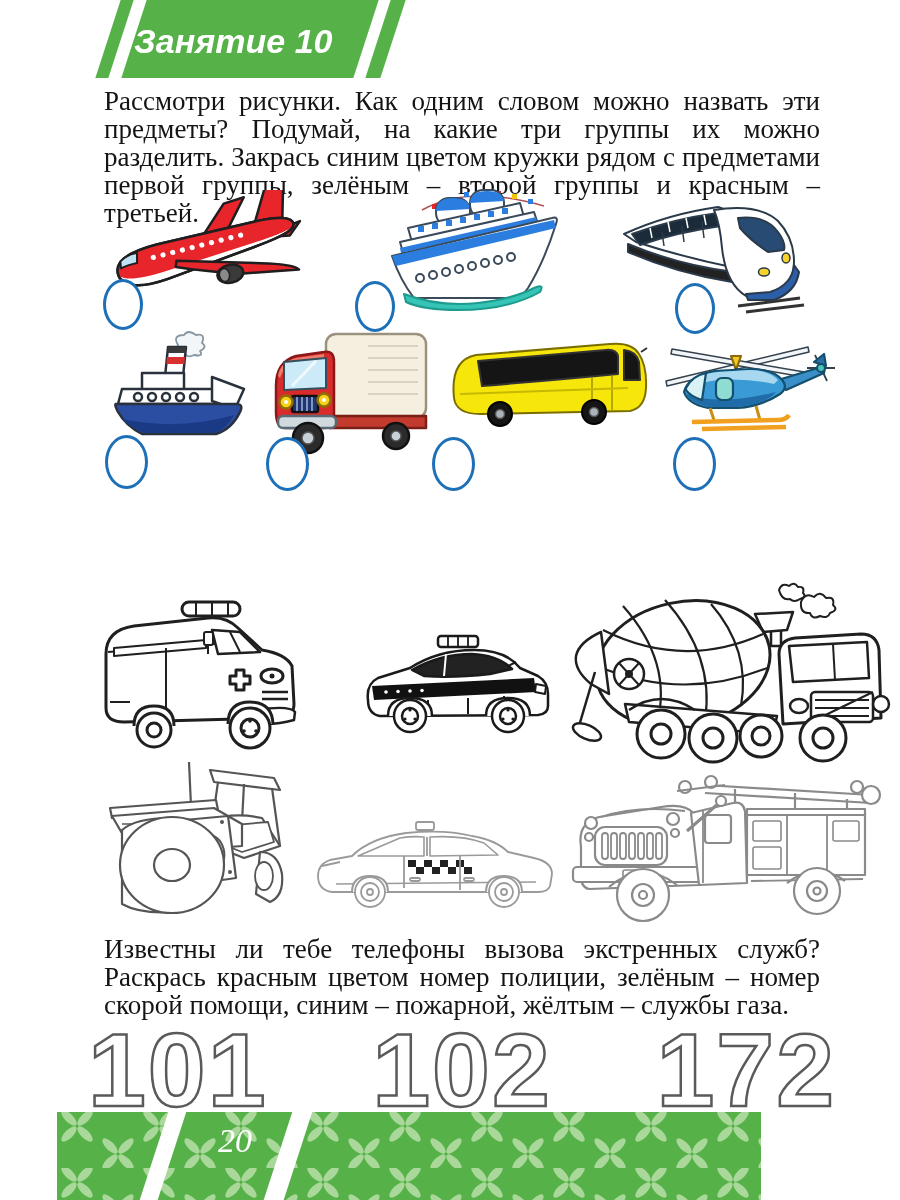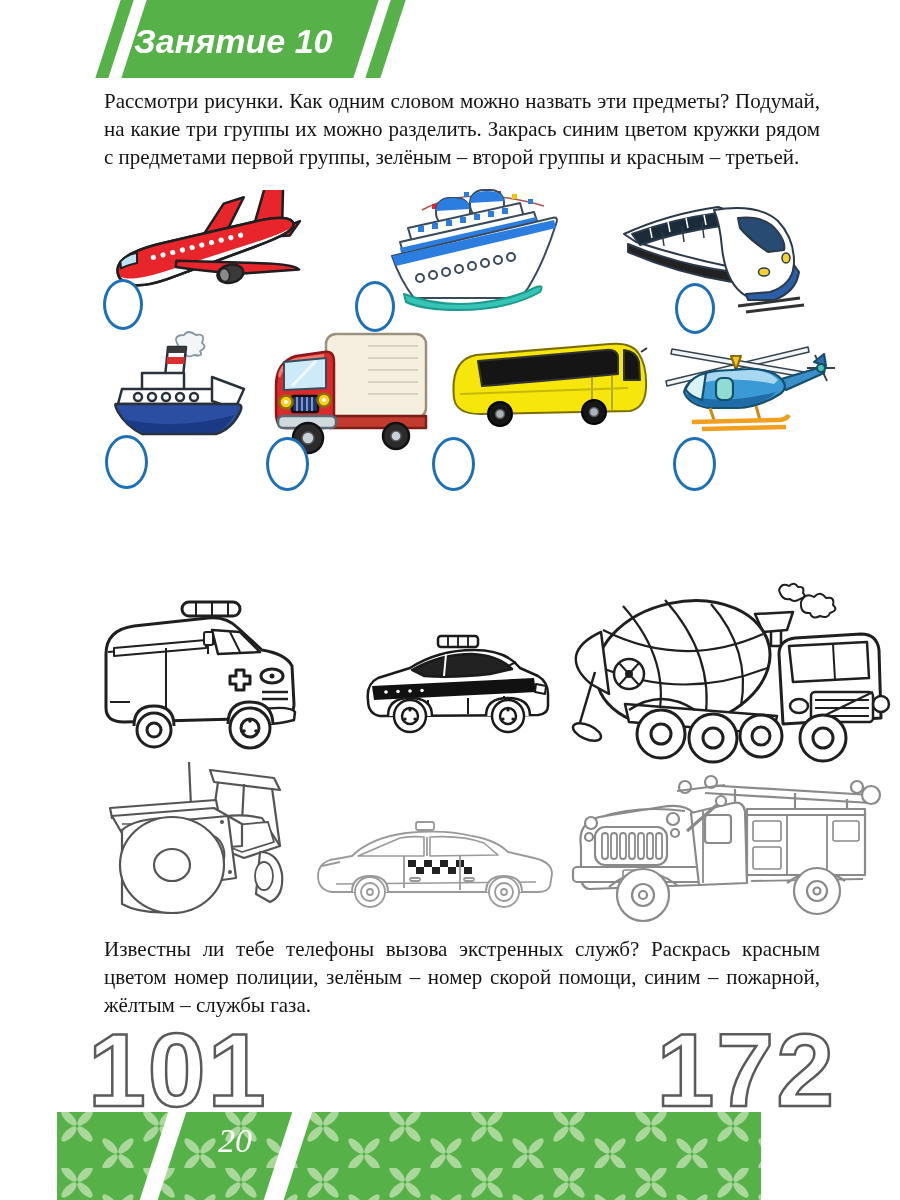--- a/index.html
+++ b/index.html
@@ -8,21 +8,21 @@
   
   .banner{position:absolute;left:100px;top:0;width:310px;height:78px;}
   .banner .gshape{position:absolute;top:0;height:78px;background:#56b248;transform:skewX(-18deg);}
   .banner .sliver1{left:8px;width:13px;}
   .banner .main{left:34px;width:232px;}
   .banner .sliver2{left:278px;width:15px;}
   .banner .title{position:absolute;left:34px;top:0;width:232px;height:78px;line-height:82px;
         text-align:left;font-family:"Liberation Sans",sans-serif;font-style:italic;
         font-weight:bold;font-size:34px;color:#ffffff;}
   
-  .para{position:absolute;left:104px;width:716px;font-size:21px;line-height:28px;
+  .para{position:absolute;left:104px;width:716px;font-size:27px;line-height:28px;
         text-align:justify;}
   .p1{top:87px;} .p2{top:512px;} .p3{top:935px;}
   
   .circle{position:absolute;border:3.5px solid #1d70b8;border-radius:50%;background:#fff;}
   
   .veh{position:absolute;}
   
   .numbers{position:absolute;left:88px;top:1018px;width:748px;display:flex;
         justify-content:space-between;}
   .num{font-family:"Liberation Sans",sans-serif;font-weight:bold;font-size:104px;line-height:1;
@@ -486,20 +486,21 @@
           <circle cx="252" cy="128" r="10"></circle>
           <circle cx="252" cy="128" r="3.5"></circle>
       </g>
     </svg>
   </div>
 
   <div class="para p3">Известны ли тебе телефоны вызова экстренных служб? Раскрась красным цветом номер полиции, зелёным – номер скорой помощи, синим – пожарной, жёлтым – службы газа.</div>
 
   <div class="numbers">
     <span class="num">101</span>
+    <span class="num">102</span>
     <span class="num">172</span>
   </div>
 
   <div class="footer">
     <svg width="874" height="88">
       <defs>
         <pattern id="leafp" width="82" height="56" patternUnits="userSpaceOnUse">
           <rect width="82" height="56" fill="#56b248"></rect>
           <g fill="#a9d89a">
             <g transform="translate(20,14)">

